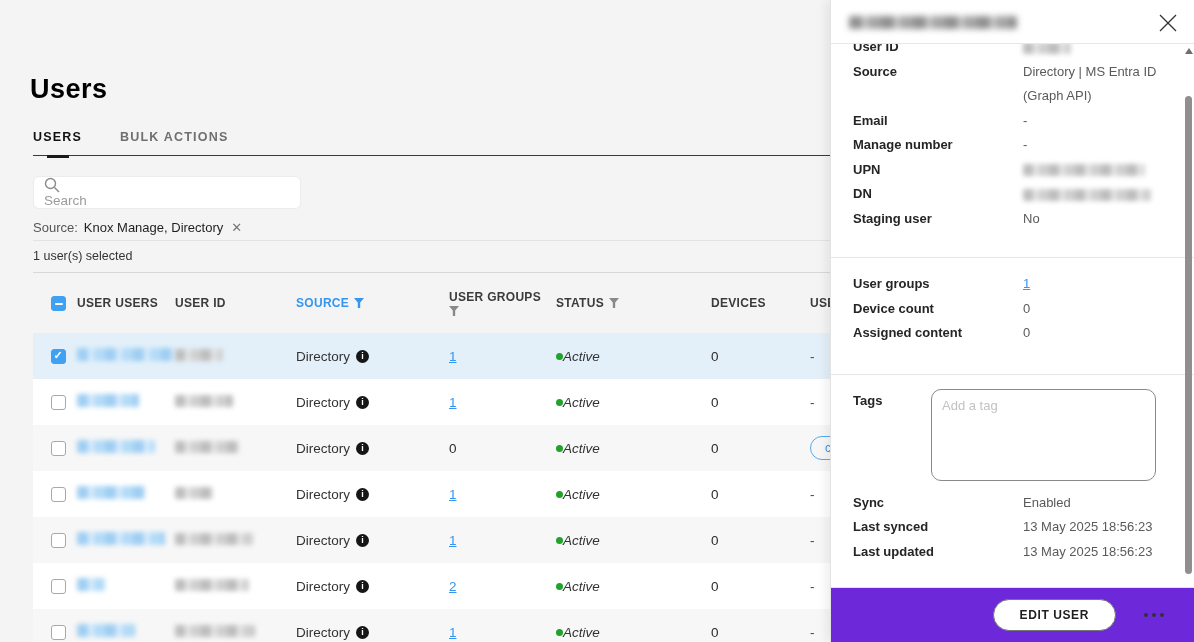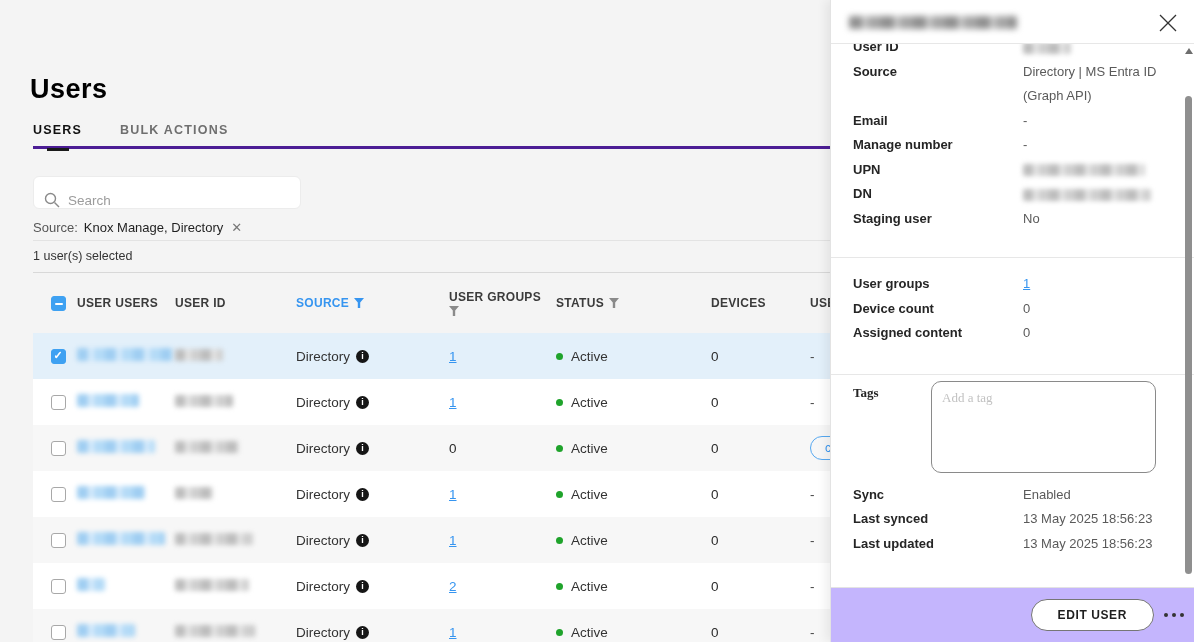--- a/index.html
+++ b/index.html
@@ -3,26 +3,26 @@
 <meta charset="utf-8">
 <style>
   * { margin:0; padding:0; box-sizing:border-box; }
   html,body { width:1194px; height:642px; overflow:hidden; }
   body { font-family:"Liberation Sans", sans-serif; background:#f4f4f4; color:#2b2b2b; position:relative; }
 
   
   .main { position:absolute; left:0; top:0; width:880px; height:642px; }
   .page-title { position:absolute; left:30px; top:74px; font-size:27px; font-weight:bold; letter-spacing:.5px; color:#000; }
 
-  .tabs { position:absolute; left:33px; top:120px; right:0; height:29px; border-bottom:3px solid #4c1d95; }
+  .tabs { position:absolute; left:33px; top:127px; right:0; height:29px; border-bottom:1px solid #4c1d95; }
   .tab { display:inline-block; margin-right:38px; font-size:12.5px; font-weight:bold; letter-spacing:1.2px; color:#6f6f6f; position:relative; padding-bottom:12px; cursor:pointer; }
   .tab.active { color:#111; }
   .tab.active::after { content:""; position:absolute; left:50%; transform:translateX(-50%); bottom:-2px; width:22px; height:3px; background:#1a1a1a; }
 
-  .search-box { position:absolute; left:33px; top:176px; width:268px; height:33px; background:#fff; border:1px solid #ececec; border-radius:6px; display:flex; align-items:flex-end; padding:0 10px; }
+  .search-box { position:absolute; left:33px; top:176px; width:268px; height:33px; background:#fff; border:1px solid #ececec; border-radius:6px; display:flex; align-items:flex-start; padding:0 10px;flex-direction:column; }
   .search-box input { border:none; outline:none; font-size:13.5px; color:#444; width:100%; background:transparent; font-family:inherit; }
   .search-box input::placeholder { color:#9c9c9c; }
   .search-icon { width:16px; height:16px; margin-right:8px; flex:none; }
 
   .filter-row { position:absolute; left:33px; top:220px; font-size:13px; color:#555; display:flex; align-items:center; gap:6px; }
   .filter-row .fval { font-weight:normal; color:#1f1f1f; }
   .chip-x { font-size:13px; color:#777; cursor:pointer; margin-left:2px; }
 
   .sel-divider { position:absolute; left:33px; right:0; top:240px; border-top:1px solid #e3e3e3; }
   .selected-count { position:absolute; left:33px; top:249px; font-size:12.5px; color:#333; }
@@ -49,42 +49,42 @@
   .cb.indet::after { content:""; position:absolute; left:3px; top:6px; width:8px; height:2.2px; background:#fff; border-radius:1px; }
 
   .blur { display:inline-block; border-radius:2px; filter:blur(2.5px); }
   .blur.name { height:13px; background:repeating-linear-gradient(90deg,#9fcef2 0 11px,#d5eafb 11px 17px,#b4dbf7 17px 28px); }
   .blur.gid  { height:12px; background:repeating-linear-gradient(90deg,#bdbdbd 0 10px,#e3e3e3 10px 16px,#cfcfcf 16px 26px); }
   .blur.dark { height:13px; filter:blur(3px); background:repeating-linear-gradient(90deg,#8f8f8f 0 13px,#cacaca 13px 19px,#a5a5a5 19px 32px); }
 
   .src-cell { display:flex; align-items:center; gap:6px; color:#333; }
   .info-icon { width:13px; height:13px; border-radius:50%; background:#161616; color:#fff; font-size:9px; font-weight:bold; display:inline-flex; align-items:center; justify-content:center; font-style:normal; }
   a.glink { color:#3695f0; text-decoration:underline; cursor:pointer; }
-  .status-cell { display:flex; align-items:center; gap:8px; color:#333; }
+  .status-cell { display:flex; align-items:center; color:#333;font-style:italic; }
   .dot { width:7px; height:7px; border-radius:50%; background:#1fa32b; flex:none; }
   .tags-cell { overflow:hidden; white-space:nowrap; color:#444; }
   .tag-chip { display:inline-block; border:1px solid #56a8f0; color:#3695f0; font-size:12px; border-radius:13px; padding:4px 14px; background:transparent; }
 
   
   .panel { position:absolute; right:0; top:0; width:364px; height:642px; background:#fff; border-left:1px solid #e3e3e3; box-shadow:-4px 0 10px rgba(0,0,0,.07); z-index:10; display:flex; flex-direction:column; }
   .panel-header { position:relative; height:44px; background:#fff; border-bottom:1px solid #e7e7e7; z-index:3; flex:none; }
   .panel-title-blur { position:absolute; left:18px; top:16px; width:168px; }
   .close-btn { position:absolute; right:12px; top:9px; width:28px; height:28px; cursor:pointer; display:flex; align-items:center; justify-content:center; }
 
   .panel-body { flex:1; overflow:hidden; position:relative; padding:0 22px 0 22px; }
   .prow { display:flex; align-items:flex-start; line-height:24.5px; font-size:13px; }
   .prow .plabel { width:170px; flex:none; font-weight:bold; color:#252525; }
   .prow .pvalue { color:#5a5a5a; }
   .prow.clipped { margin-top:-9px; }
   .pdivider { border-top:1px solid #e7e7e7; margin:0 -22px; }
 
   .tags-area { border:1px solid #8a8a8a; border-radius:10px; width:225px; height:92px; padding:8px 10px; font-size:13px; font-family:inherit; color:#444; resize:none; outline:none; }
   .tags-area::placeholder { color:#c2c2c2; }
 
-  .panel-footer { flex:none; height:55px; border-top:1px solid #e3e3e3; display:flex; align-items:center; justify-content:flex-end; gap:8px; padding-right:8px; background:#c4b5fd; z-index:3; }
+  .panel-footer { flex:none; height:55px; border-top:1px solid #e3e3e3; display:flex; align-items:center; justify-content:flex-end; gap:26px; padding-right:28px; background:#6d28d9; z-index:3; }
   .edit-btn { border:1px solid #767676; background:#fff; border-radius:17px; height:32px; padding:0 26px; font-size:12px; font-weight:bold; letter-spacing:.6px; color:#1f1f1f; cursor:pointer; font-family:inherit; }
   .more-btn { display:flex; gap:4px; cursor:pointer; padding:6px 2px; }
   .more-btn i { width:4px; height:4px; background:#333; border-radius:50%; }
 
   .pscrollbar { position:absolute; right:1px; top:46px; width:8px; height:534px; z-index:5; }
   .pscroll-arrow { width:0; height:0; border-left:4px solid transparent; border-right:4px solid transparent; border-bottom:6px solid #6e6e6e; margin:2px auto 4px; }
   .pscroll-thumb { position:absolute; top:50px; left:0; width:7px; height:478px; background:#8f8f8f; border-radius:4px; }
 </style>
 </head>
 <body>
@@ -318,21 +318,21 @@
       </div>
       <div class="prow">
         <span class="plabel">Device count</span>
         <span class="pvalue">0</span>
       </div>
       <div class="prow">
         <span class="plabel">Assigned content</span>
         <span class="pvalue">0</span>
       </div>
       <div class="pdivider" style="margin-top: 28px;"></div>
-      <div class="prow" style="margin-top: 6px; font-family: Liberation Serif, serif;">
+      <div class="prow" style="margin-top: 14px;">
         <span class="plabel" style="width: 78px;">Tags</span>
         <textarea class="tags-area" placeholder="Add a tag" style=""></textarea>
       </div>
       <div style="height: 10px;"></div>
       <div class="prow">
         <span class="plabel">Sync</span>
         <span class="pvalue">Enabled</span>
       </div>
       <div class="prow">
         <span class="plabel">Last synced</span>

